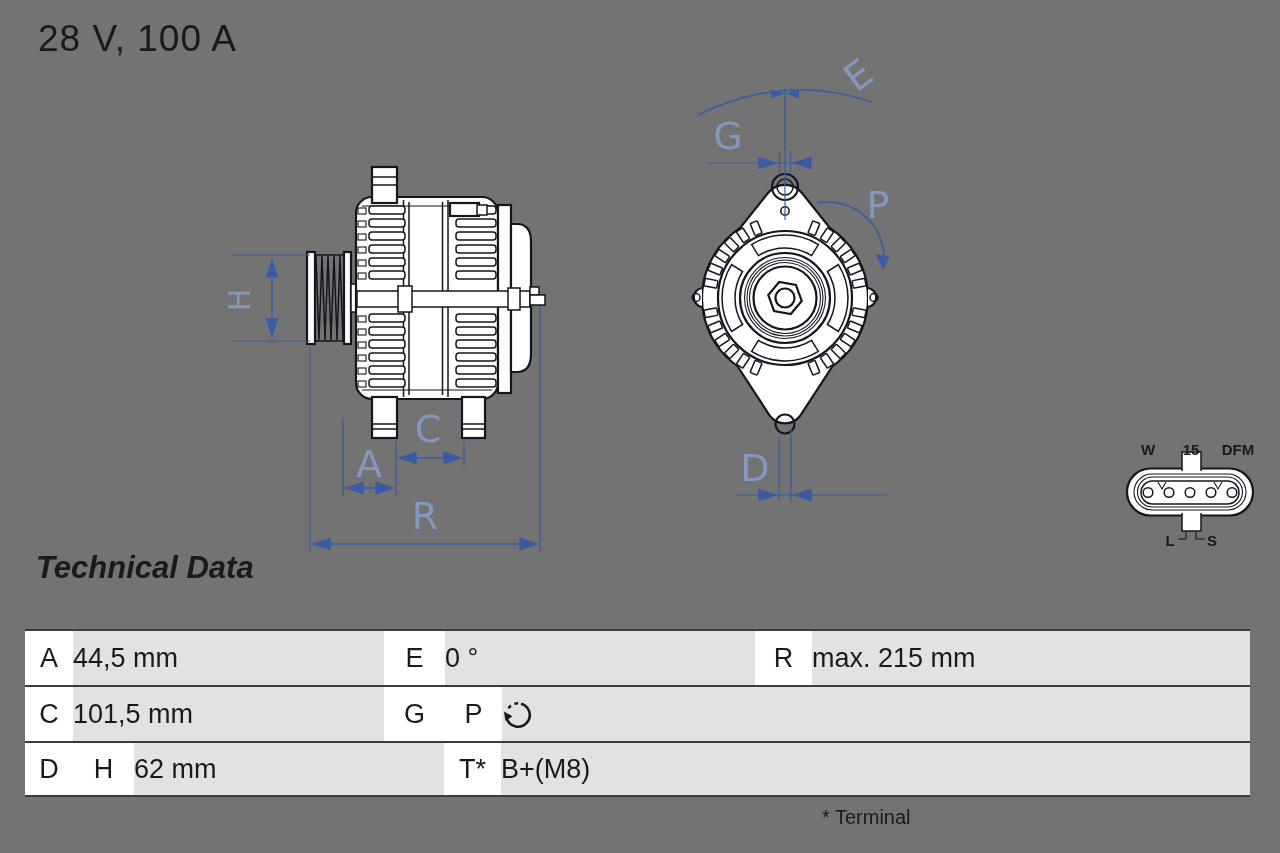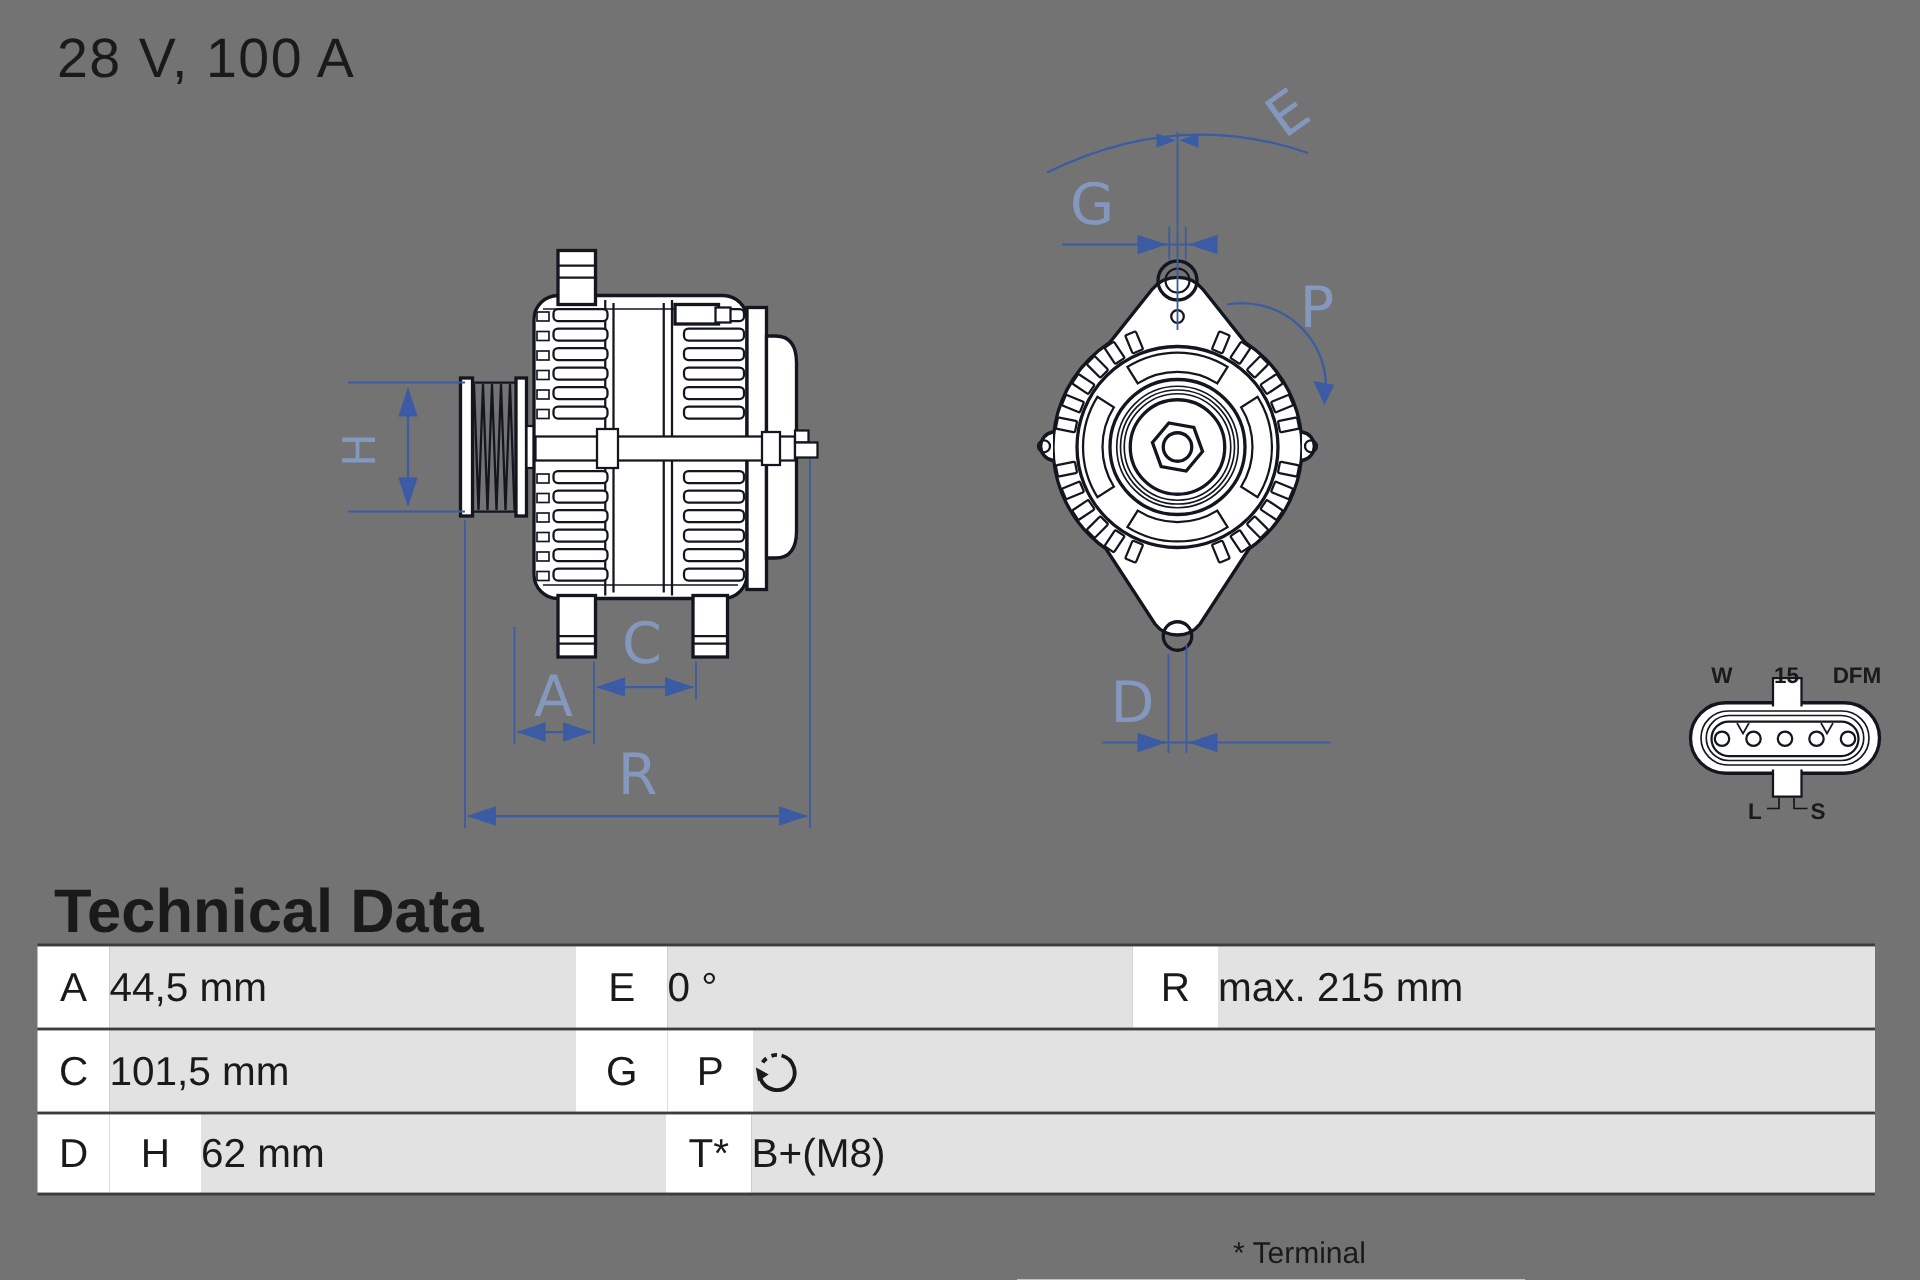--- a/index.html
+++ b/index.html
@@ -12,31 +12,31 @@
   .s15{stroke:var(--drawing);stroke-width:1.5;fill:none;}
   .s12{stroke:var(--drawing);stroke-width:1.1;fill:none;}
   .wf{fill:#fff;}
   .dim{stroke:var(--dimension);stroke-width:1.5;fill:none;}
   .dimthin{stroke-width:1.2;}
   .dimfill{fill:var(--dimension);stroke:none;}
   .dlabel{fill:var(--dim_label);font-family:"DejaVu Sans",sans-serif;font-size:38px;text-anchor:middle;}
   .dlabel-small{font-size:30px;}
   .conlabel{fill:var(--text);font-family:"Liberation Sans",sans-serif;font-size:15px;font-weight:600;text-anchor:middle;}
   
-  .tech-heading{position:absolute;left:36px;top:584px;font-size:41px;font-weight:bold;color:var(--text);}
+  .tech-heading{position:absolute;left:36px;top:550px;font-size:31px;font-weight:bold;color:var(--text);font-style:italic;}
   .tech-table{position:absolute;left:25px;top:629px;width:1225px;box-sizing:border-box;}
   .trow{display:flex;height:56px;border-top:2px solid var(--table_border);box-sizing:border-box;}
   .trow.last{border-bottom:2px solid var(--table_border);}
   .tkey,.tval{display:flex;align-items:center;font-size:27px;color:var(--text);box-sizing:border-box;}
   .tkey{justify-content:center;background:#fff;}
   .tkey.c1{width:48px;} .tkey.c2{width:61px;} .tkey.c3{width:57px;}
   .tval{background:var(--cell_bg);padding-left:0;}
   .tval.v1{width:311px;} .tval.v2{width:310px;} .tval.v3{flex:1;}
   .rot-icon{margin-top:2px;}
-  .footnote{position:absolute;left:822px;top:806px;font-size:20px;color:var(--text);margin-top:19px;}
+  .footnote{position:absolute;left:822px;top:806px;font-size:20px;color:var(--text);}
 </style>
 </head>
 <body>
 
 <div class="canvas">
 
   <div class="title">28 V, 100 A</div>
 
   <svg class="diagram-svg" width="1280" height="580" viewBox="0 0 1280 580">
     <defs>

